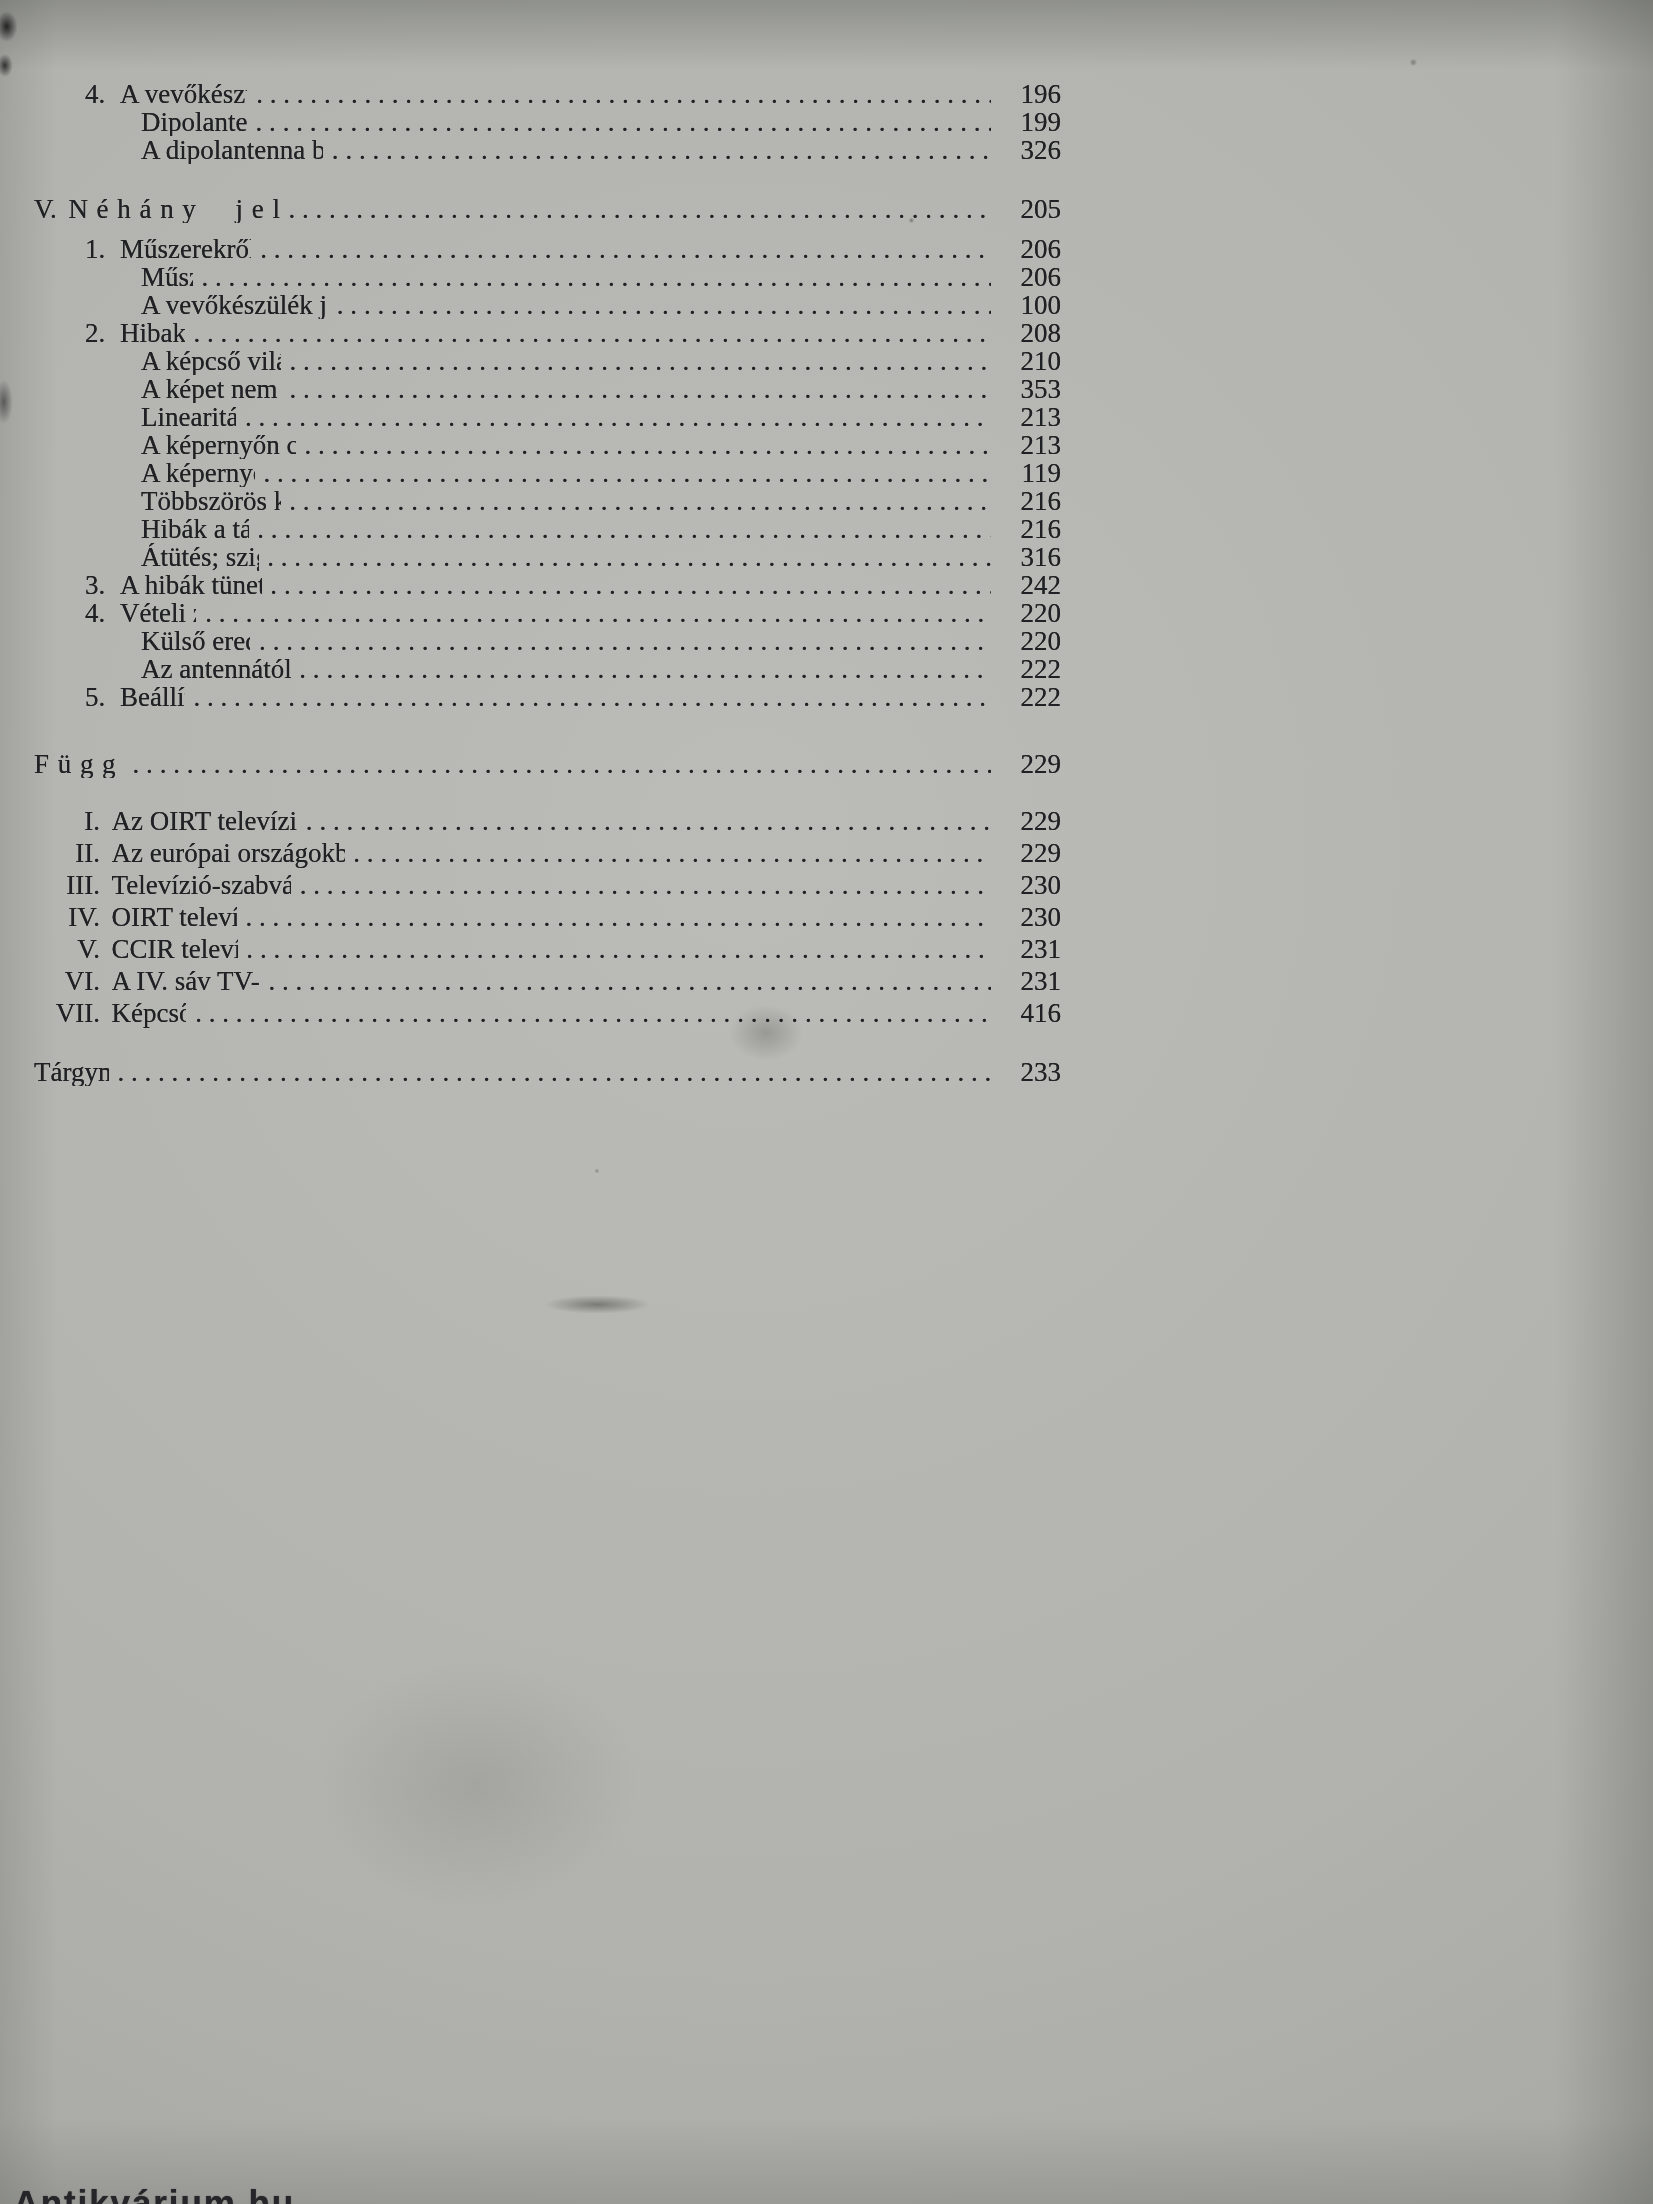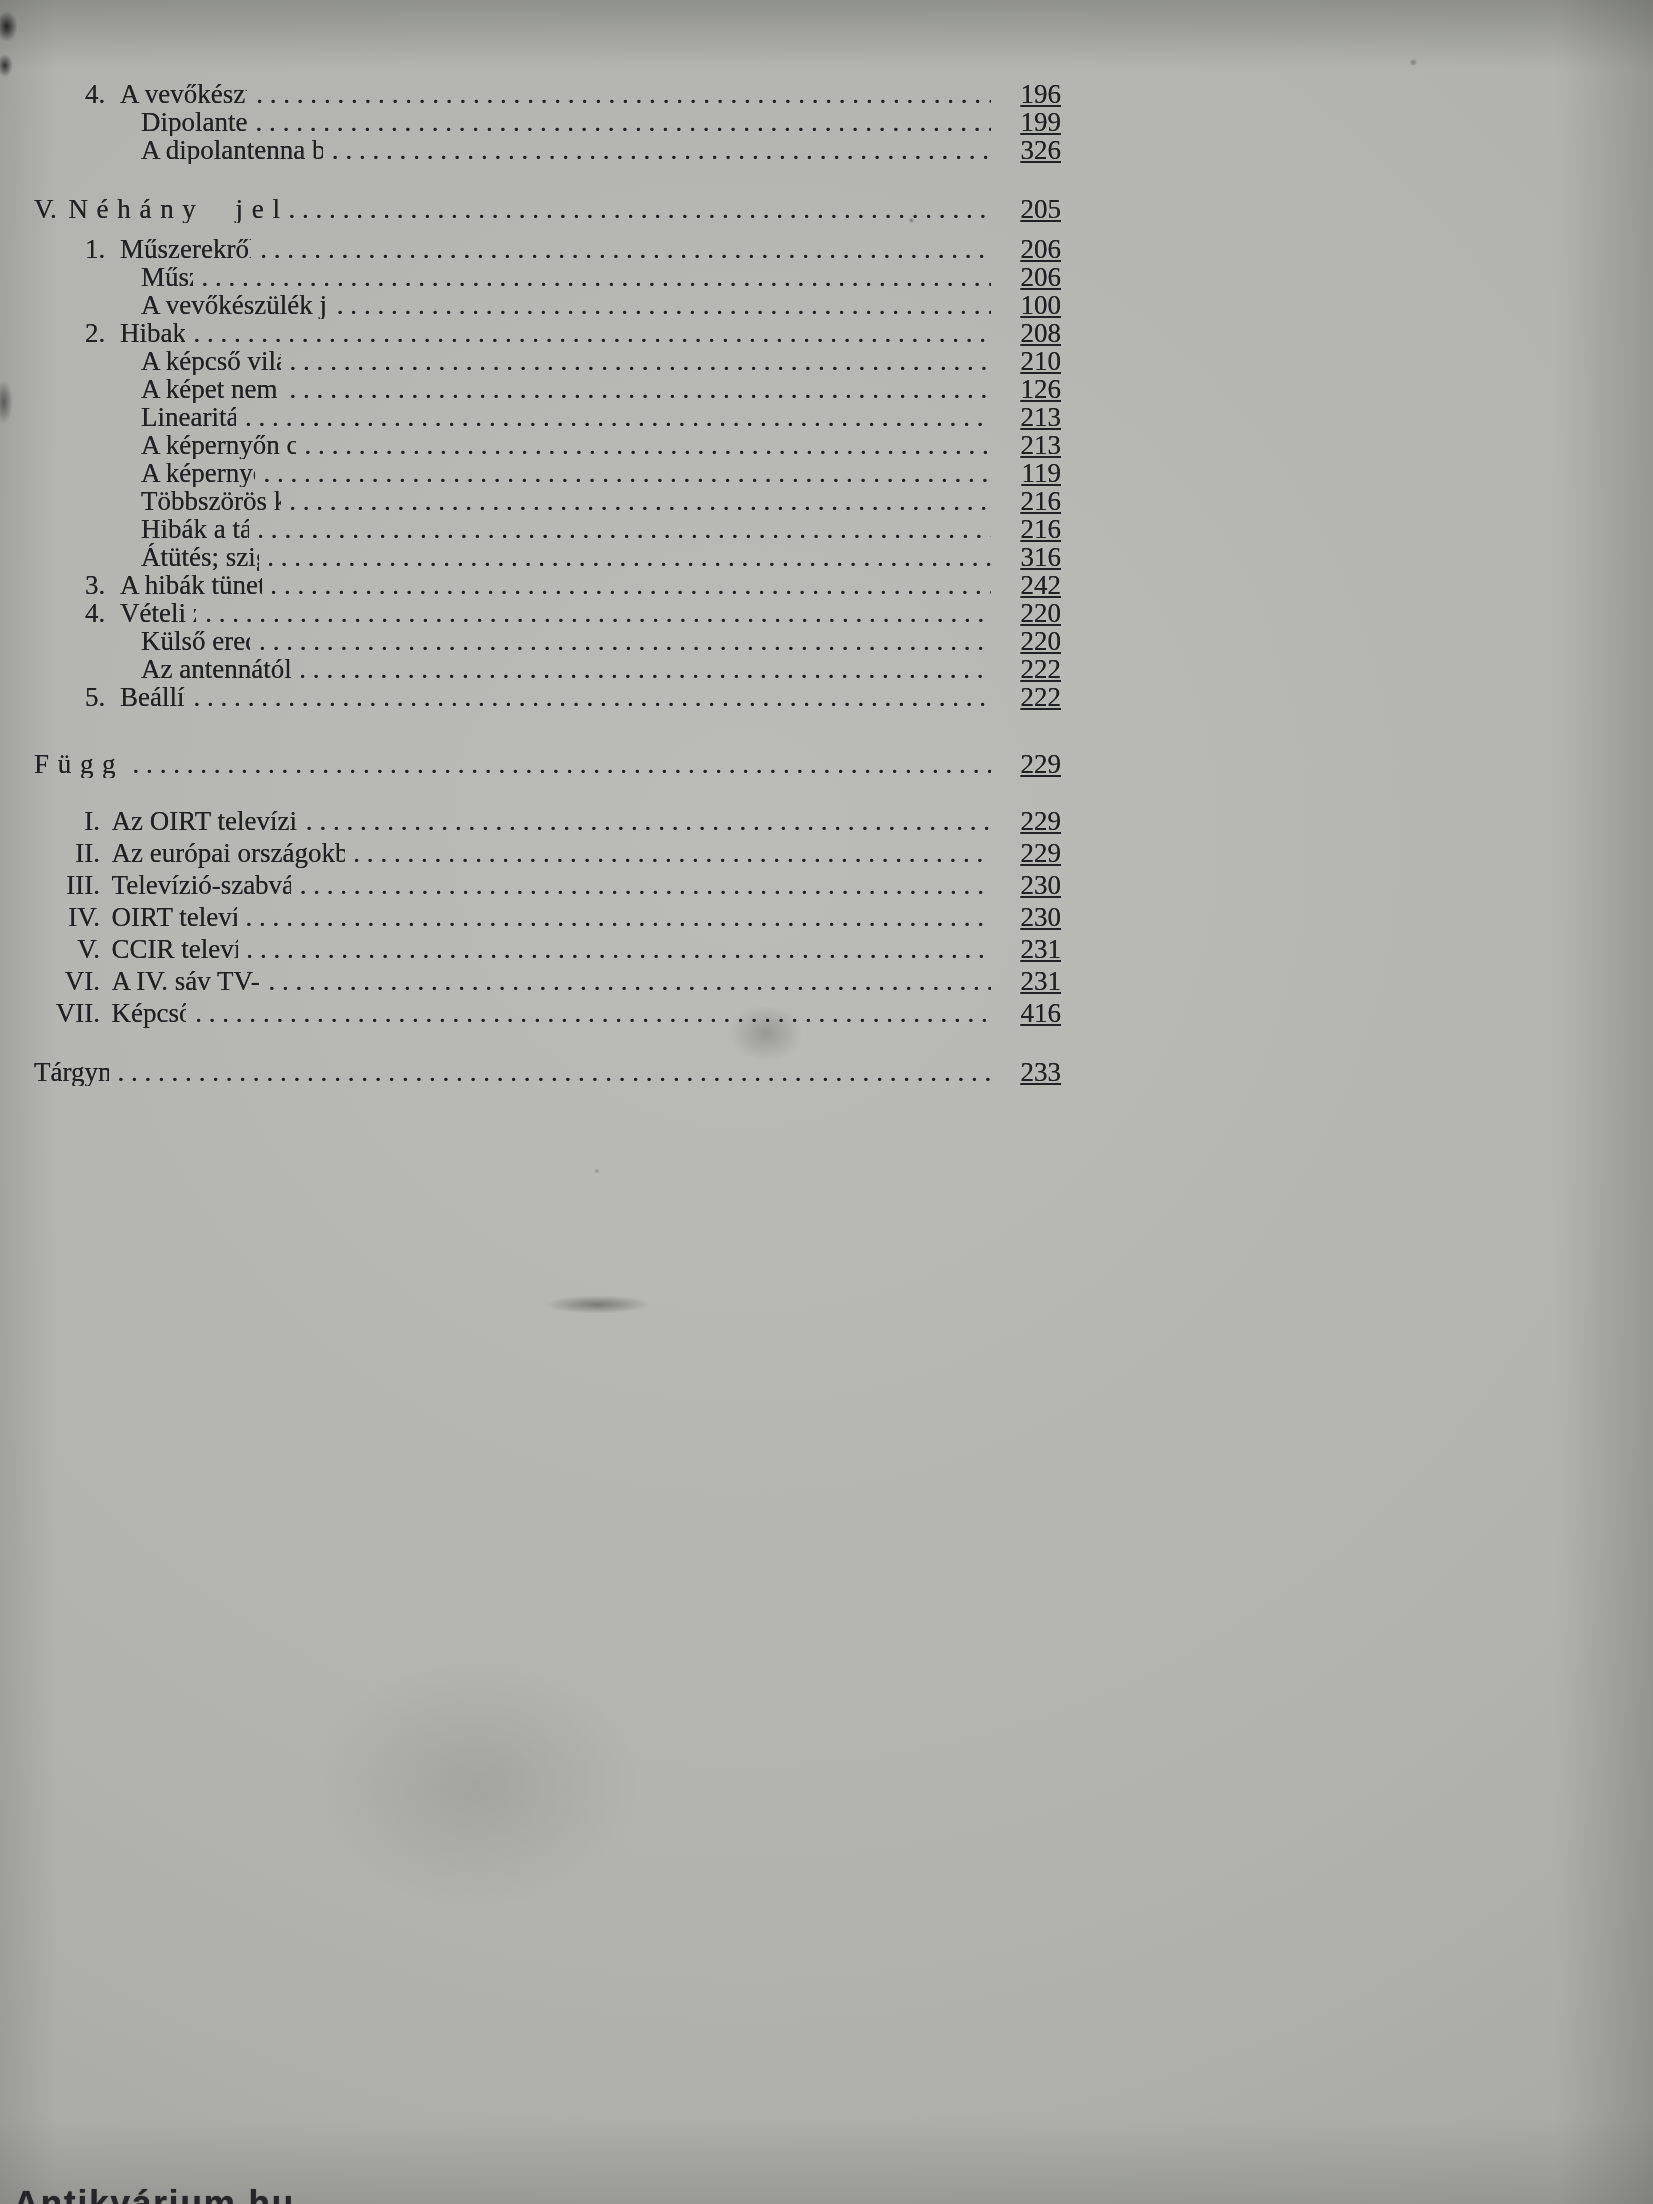--- a/index.html
+++ b/index.html
@@ -95,21 +95,20 @@
   }
   .dots::before {
     content: "........................................................................................................................";
     letter-spacing: 6.8px;
   }
 
   .toc-page {
     flex: 0 0 auto;
     min-width: 60px;
     text-align: right;
-    text-decoration: underline;
   }
 
   
   .item { padding-left: 51px; }
   .item .toc-num { min-width: 35px; }
 
   
   .subitem { padding-left: 107px; }
 
   
@@ -202,21 +201,21 @@
     <div class="toc-row subitem">
     <span class="toc-num"></span>
     <span class="toc-label">A képcső világít, de nincs kép</span>
     <span class="dots"></span>
     <span class="toc-page">210</span>
   </div>
     <div class="toc-row subitem">
     <span class="toc-num"></span>
     <span class="toc-label">A képet nem lehet megállítani</span>
     <span class="dots"></span>
-    <span class="toc-page">126</span>
+    <span class="toc-page">353</span>
   </div>
     <div class="toc-row subitem">
     <span class="toc-num"></span>
     <span class="toc-label">Linearitási zavarok</span>
     <span class="dots"></span>
     <span class="toc-page">213</span>
   </div>
     <div class="toc-row subitem">
     <span class="toc-num"></span>
     <span class="toc-label">A képernyőn csak egy csík látszik</span>

